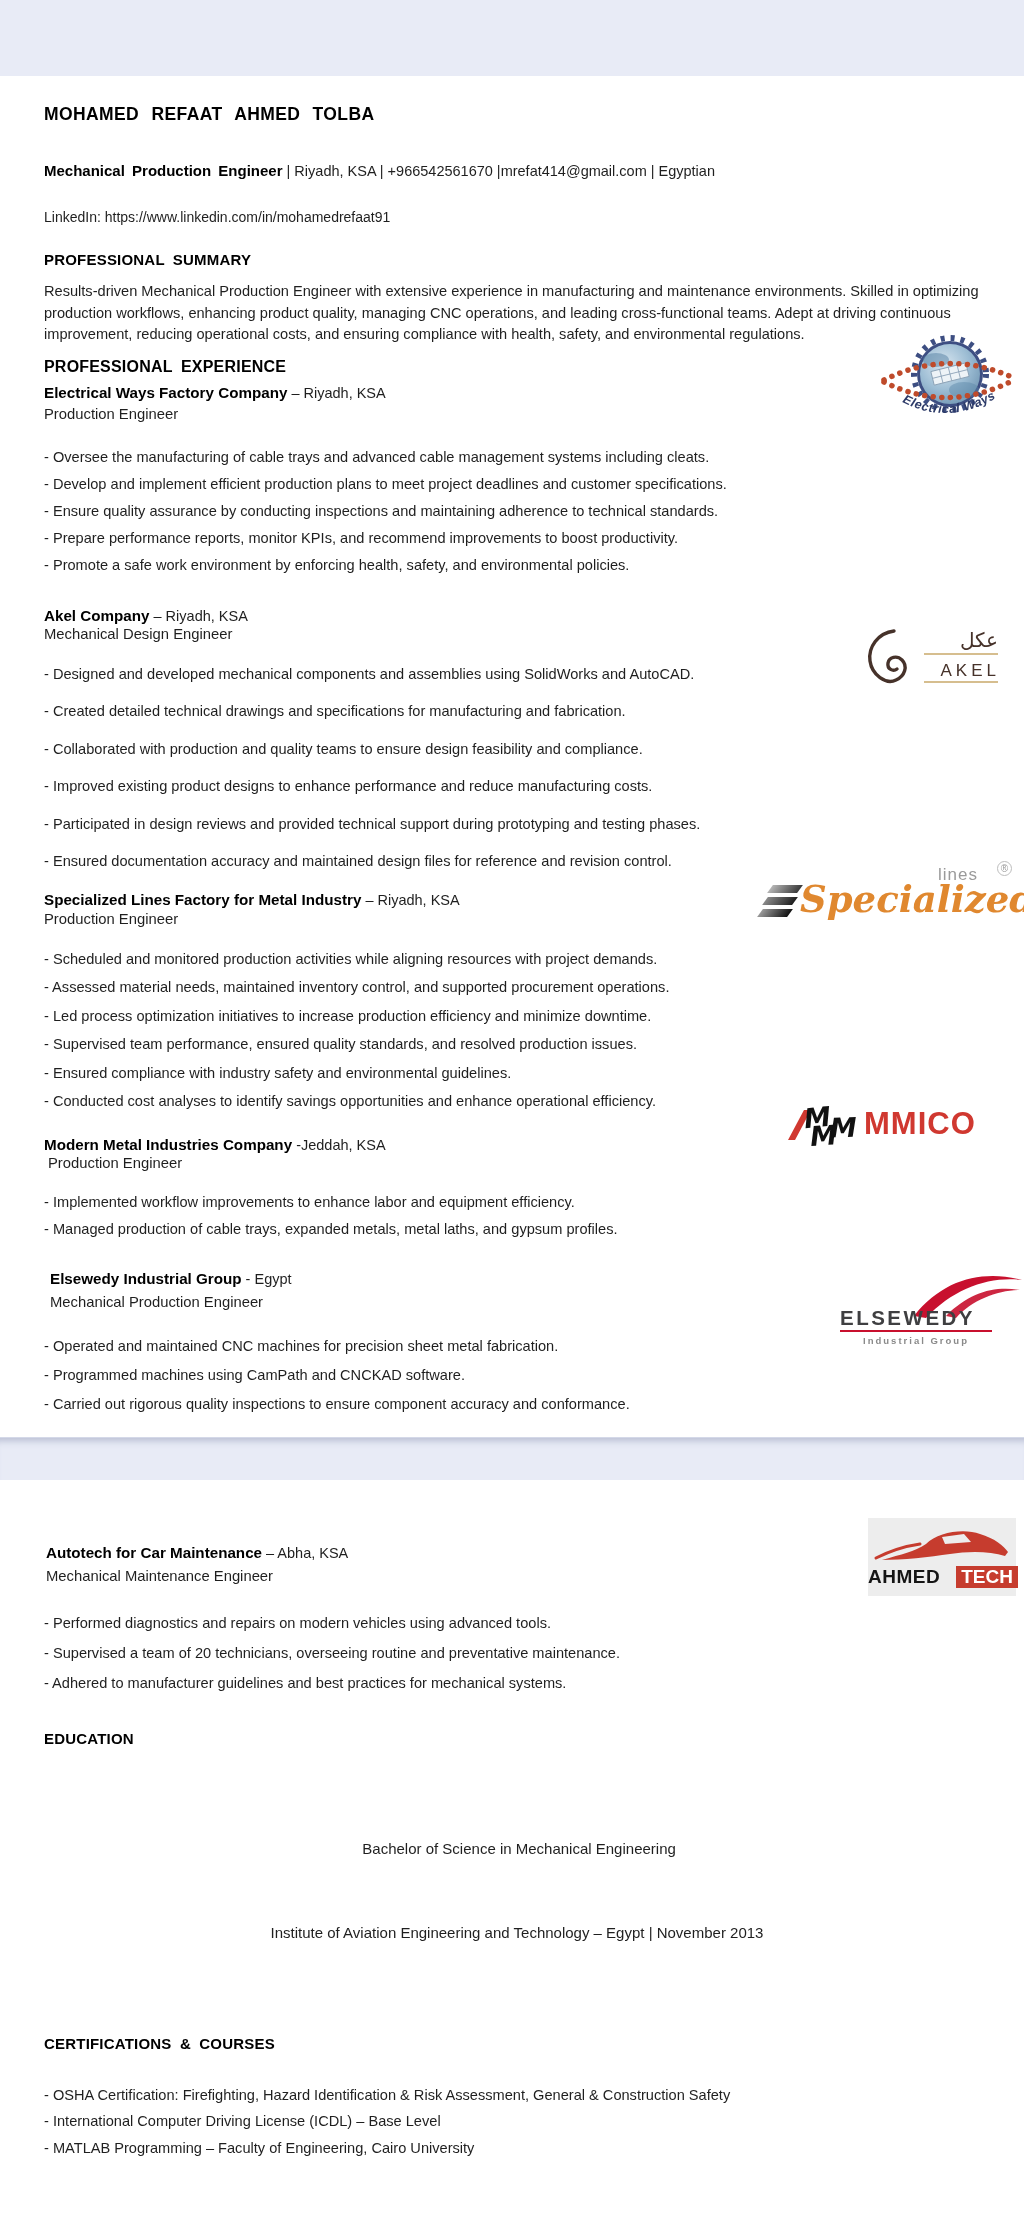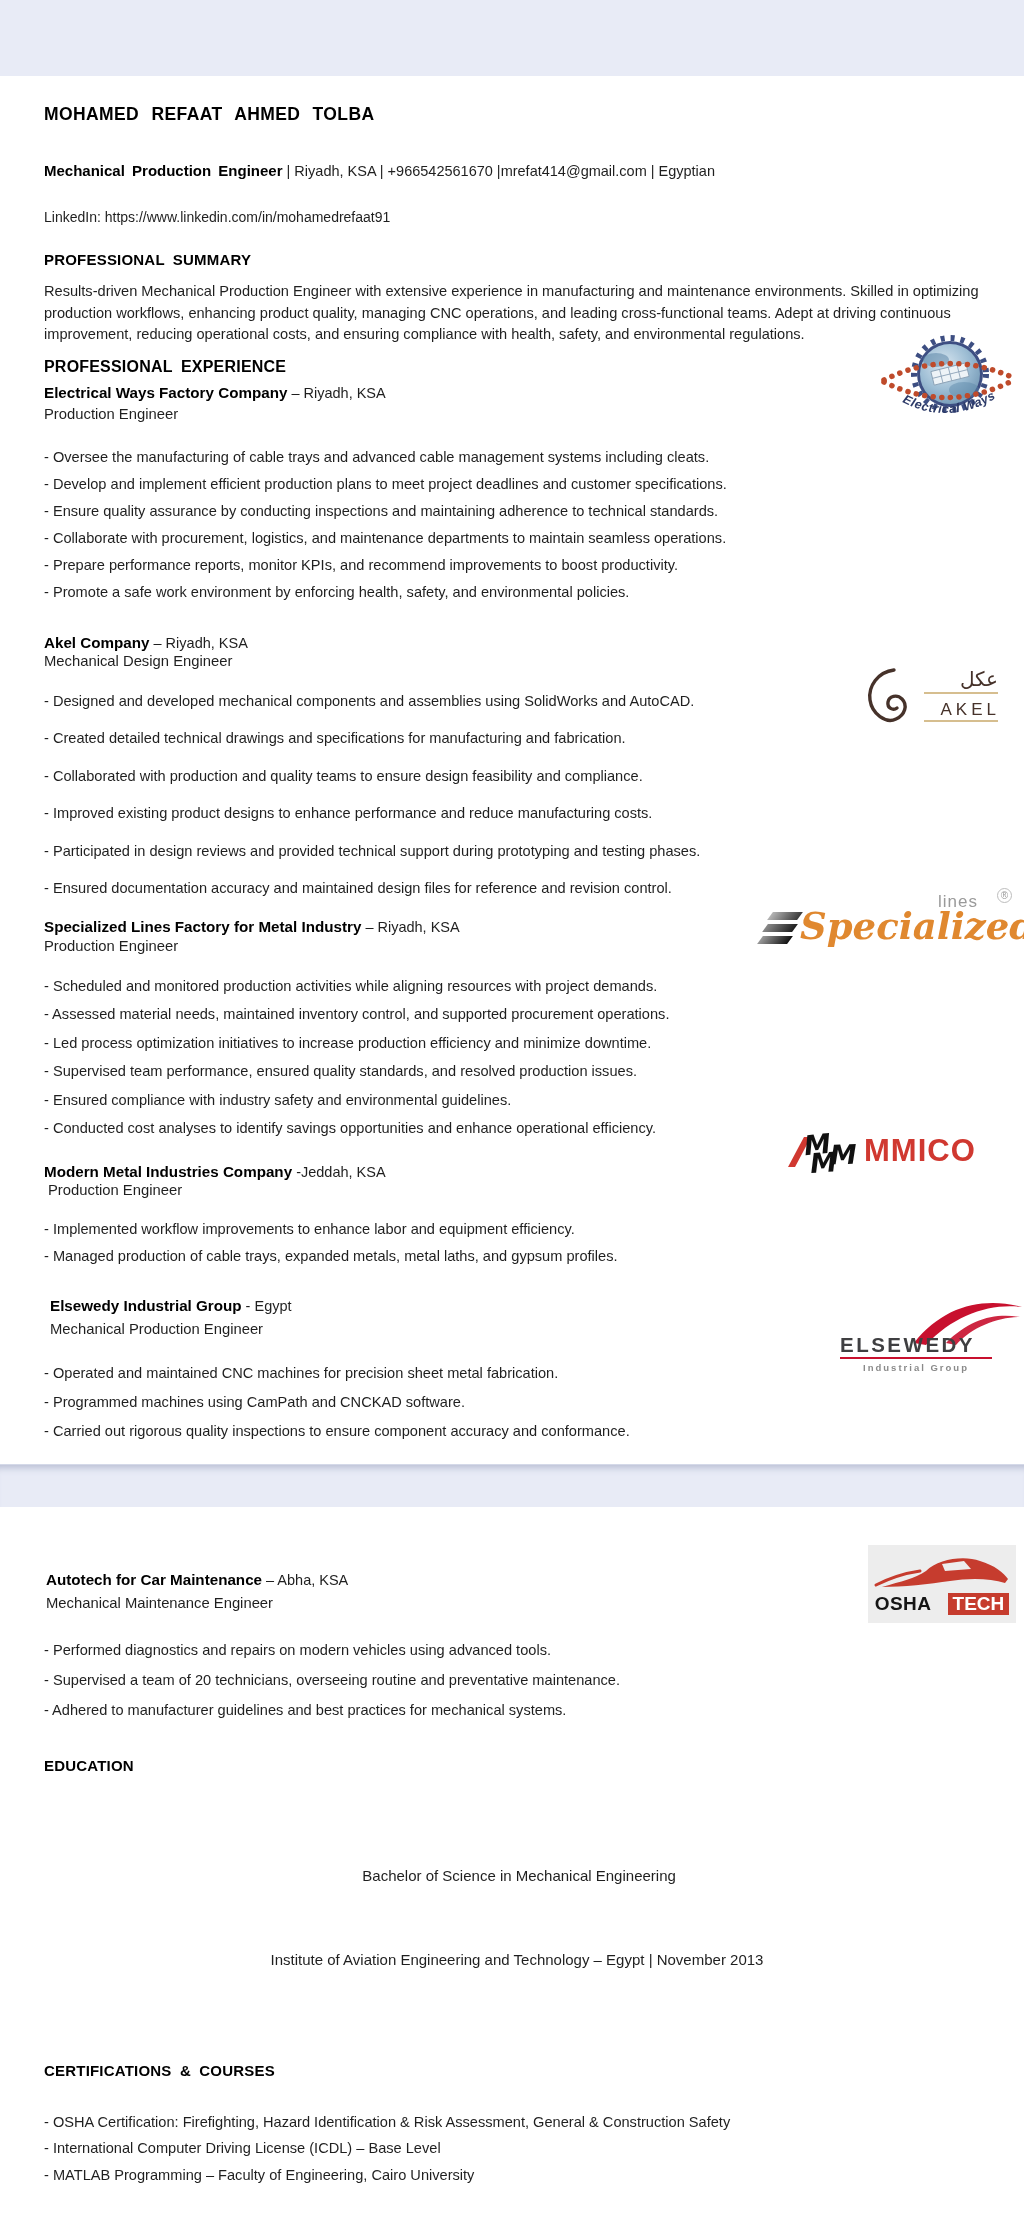--- a/index.html
+++ b/index.html
@@ -36,21 +36,21 @@
   .job6 .job-head{padding-left:2px;} .job6 .role{margin-top:7px;} .job6 .bullets{margin-top:24px;line-height:30px;}
 
   .edu-heading{margin-top:32px;}
   .edu-body{margin-top:32px;font-size:15px;line-height:28px;white-space:pre-wrap;text-align:center;}
   .cert-heading{margin-top:32px;}
   .cert-items{margin-top:30px;font-size:14.6px;line-height:26.5px;}
 
   
   .logo{position:absolute;}
   .logo-ew{right:-26px;top:-50px;width:136px;height:90px;}
-  .logo-akel{right:-12px;top:28px;width:142px;height:66px;}
+  .logo-akel{right:-12px;top:16px;width:142px;height:66px;}
 
   .logo-spec{right:-22px;top:-22px;width:252px;height:64px;}
   .spec-stripes{position:absolute;left:0;top:16px;width:40px;height:46px;}
   .spec-stripes i{display:block;width:30px;height:8px;margin-bottom:4px;transform:skewX(-36deg);background:linear-gradient(90deg,#9a9a9a,#111);}
   .spec-stripes i:nth-child(1){margin-left:10px;background:linear-gradient(90deg,#b5b5b5,#3a3a3a);}
   .spec-stripes i:nth-child(2){margin-left:5px;background:linear-gradient(90deg,#8a8a8a,#1e1e1e);}
   .spec-word{position:absolute;left:40px;top:8px;font-family:"DejaVu Serif",serif;font-style:italic;font-weight:700;font-size:37px;color:#e0882f;letter-spacing:0px;}
   .spec-lines{position:absolute;right:34px;top:-4px;font-size:17px;color:#9a9a9a;letter-spacing:1px;}
   .spec-reg{position:absolute;right:0;top:-8px;font-size:10px;color:#9a9a9a;border:1px solid #bdbdbd;border-radius:50%;width:13px;height:13px;line-height:13px;text-align:center;}
 
@@ -129,21 +129,20 @@
       <div class="company-line">
         <span class="company">Electrical Ways Factory Company</span>
         <span>– Riyadh, KSA</span>
       </div>
       <div class="role">Production Engineer</div>
     </div>
     <div class="bullets">
       <div>- Oversee the manufacturing of cable trays and advanced cable management systems including cleats.</div>
       <div>- Develop and implement efficient production plans to meet project deadlines and customer specifications.</div>
       <div>- Ensure quality assurance by conducting inspections and maintaining adherence to technical standards.</div>
-      <div>- Collaborate with procurement, logistics, and maintenance departments to maintain seamless operations.</div>
       <div>- Prepare performance reports, monitor KPIs, and recommend improvements to boost productivity.</div>
       <div>- Promote a safe work environment by enforcing health, safety, and environmental policies.</div>
     </div>
   </div>
 
   <div class="job job2">
     <div class="logo logo-akel">
       <svg width="142" height="66" viewBox="0 0 142 66">
         <path d="M34,8 C18,10 8,24 10,38 C12,52 26,62 36,57 C45,53 48,43 42,37 C37,32 29,34 28,40 C27,46 33,49 37,46" fill="none" stroke="#46322a" stroke-width="3.4" stroke-linecap="round"></path>
         <text x="138" y="24" text-anchor="end" font-size="20" fill="#46322a" font-family="DejaVu Sans, sans-serif">عكل</text>
@@ -251,21 +250,21 @@
 <div class="page p2">
 
   <div class="job job6">
     <div class="logo logo-autotech">
       <svg width="140" height="42" viewBox="0 0 140 42" style="position:absolute;left:4px;top:4px;">
         <path d="M10,38 C30,32 42,30 54,22 C66,10 92,6 108,12 C122,16 132,24 136,30 L133,34 C118,29 96,29 78,32 C58,35 30,38 10,38 Z" fill="#c63c2e"></path>
         <path d="M70,15 L92,12 L99,20 L73,22 Z" fill="#ededed"></path>
         <path d="M4,36 C20,28 34,24 48,22" fill="none" stroke="#c63c2e" stroke-width="3" stroke-linecap="round"></path>
       </svg>
       <div class="at-text">
-        <span class="at-auto">OSHA</span><span class="at-tech">TECH</span>
+        <span class="at-auto">AHMED</span><span class="at-tech">TECH</span>
       </div>
     </div>
     <div class="job-head">
       <div class="company-line">
         <span class="company">Autotech for Car Maintenance</span>
         <span>– Abha, KSA</span>
       </div>
       <div class="role">Mechanical Maintenance Engineer</div>
     </div>
     <div class="bullets">

